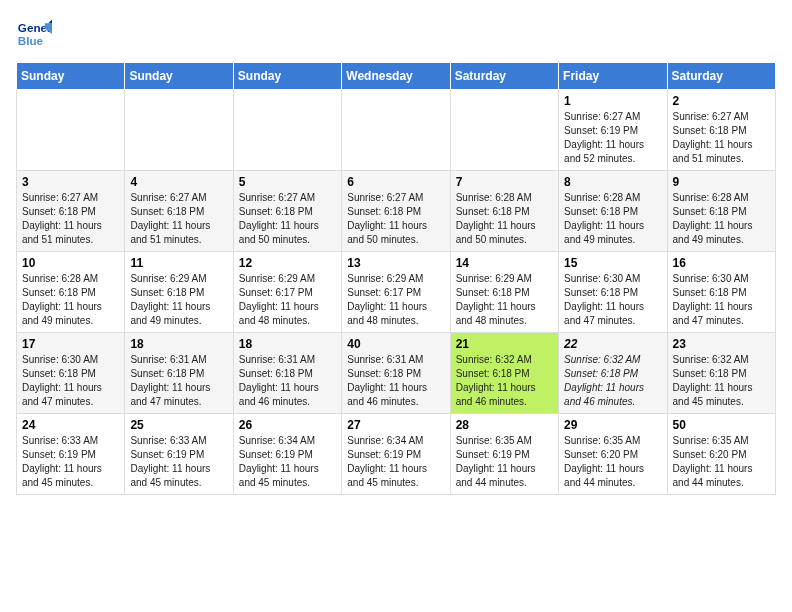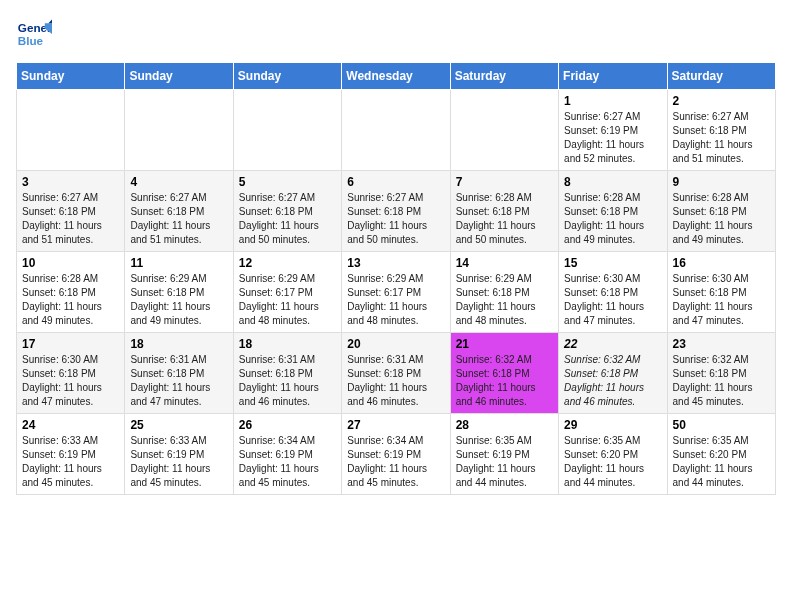--- a/index.html
+++ b/index.html
@@ -242,27 +242,27 @@
 and 47 minutes.</div>
         </td>
         <td style="background: rgb(245, 245, 245);">
           <div class="day-num">18</div>
           <div class="day-info" style="white-space: pre-line;">Sunrise: 6:31 AM
 Sunset: 6:18 PM
 Daylight: 11 hours
 and 46 minutes.</div>
         </td>
         <td style="background: rgb(245, 245, 245);">
-          <div class="day-num">20</div>
+          <div class="day-num">40</div>
           <div class="day-info" style="white-space: pre-line;">Sunrise: 6:31 AM
 Sunset: 6:18 PM
 Daylight: 11 hours
 and 46 minutes.</div>
         </td>
-        <td style="background: #d946ef; margin-top: 24px;">
+        <td style="background: #bef264; margin-top: 24px;">
           <div class="day-num">21</div>
           <div class="day-info" style="white-space: pre-line;">Sunrise: 6:32 AM
 Sunset: 6:18 PM
 Daylight: 11 hours
 and 46 minutes.</div>
         </td>
         <td style="background: rgb(245, 245, 245); font-style: italic;">
           <div class="day-num">22</div>
           <div class="day-info" style="white-space: pre-line;">Sunrise: 6:32 AM
 Sunset: 6:18 PM

